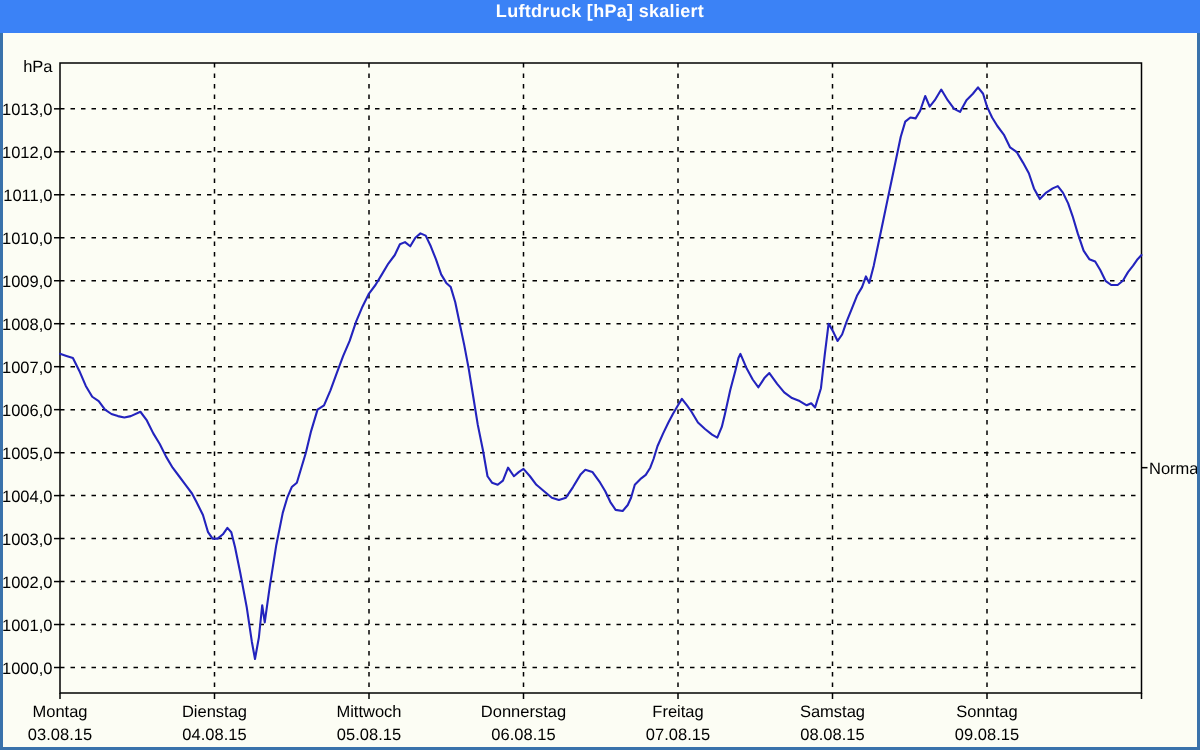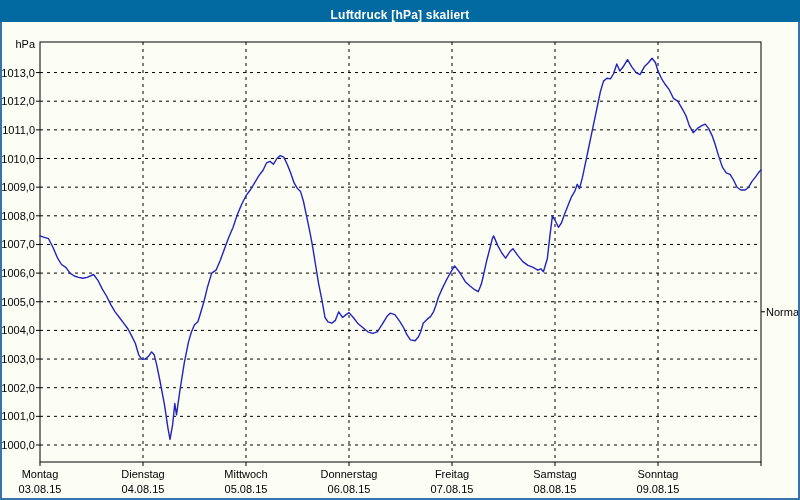--- a/index.html
+++ b/index.html
@@ -1,19 +1,19 @@
 <!DOCTYPE html>
 <html><head>
 <meta charset="utf-8">
 <style>
   html,body{margin:0;padding:0;background:#e8e8e8;}
   .frame{position:relative;width:800px;height:500px;background:#3a72ab;overflow:hidden;
          font-family:"Liberation Sans","DejaVu Sans",sans-serif;}
-  .titlebar{position:absolute;left:0;top:0;width:800px;height:22px;background:#0369a1;
-            display:flex;align-items:flex-end;justify-content:center;}
+  .titlebar{position:absolute;left:0;top:0;width:800px;height:22px;background:#3b82f6;
+            display:flex;align-items:flex-start;justify-content:center;}
   .titlebar span{color:#ffffff;font-size:12px;font-weight:bold;letter-spacing:0.2px;}
   .content{position:absolute;left:2px;top:22px;width:796px;height:476px;background:#fcfdf4;}
   svg{display:block;}
   svg text{font-family:"Liberation Sans","DejaVu Sans",sans-serif;font-size:11px;fill:#000000;}
   .grid{stroke:#000000;stroke-width:1;stroke-dasharray:3,4;}
   .axis{stroke:#000000;stroke-width:1;}
 </style>
 </head>
 <body>
 

